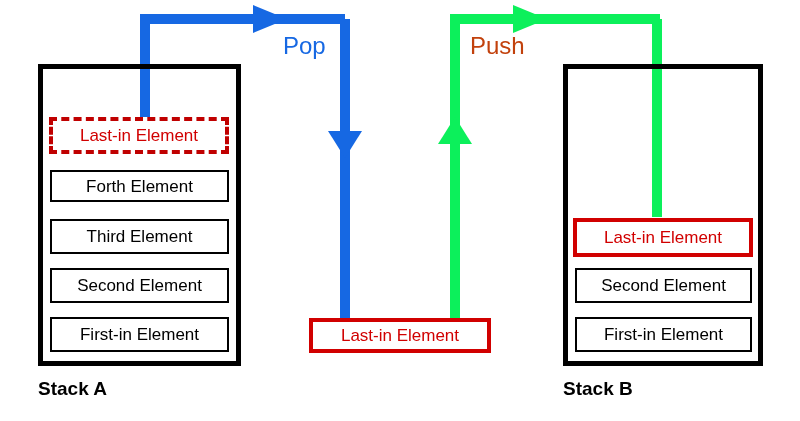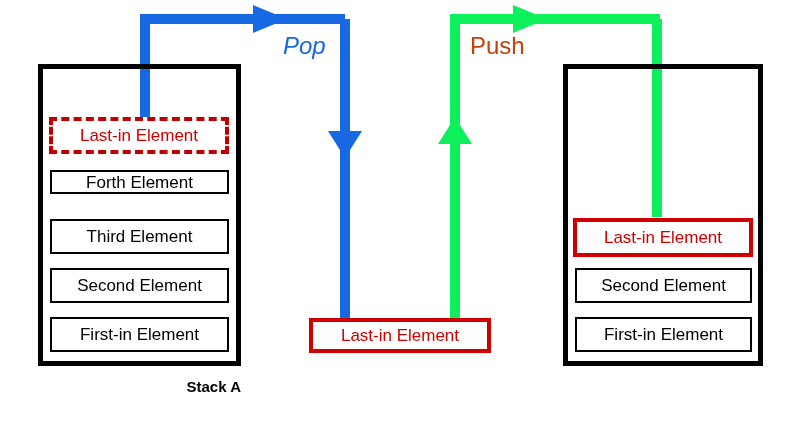--- a/index.html
+++ b/index.html
@@ -48,21 +48,21 @@
     border: 4px solid #d10000;
     color: #d10000;
   }
   .elem.red-dashed {
     border: 4px dashed #c00000;
     color: #d10000;
   }
 
   
   #a-elem-0 { left: 49px; top: 117px; width: 180px; height: 37px; }
-  #a-elem-1 { left: 50px; top: 170px; width: 179px; height: 24px; }
+  #a-elem-1 { left: 50px; top: 170px; width: 179px; height: 32px; }
   #a-elem-2 { left: 50px; top: 219px; width: 179px; height: 35px; align-items: center; }
   #a-elem-3 { left: 50px; top: 268px; width: 179px; height: 35px; }
   #a-elem-4 { left: 50px; top: 317px; width: 179px; height: 35px; }
 
   
   #b-elem-0 { left: 573px; top: 218px; width: 180px; height: 39px; }
   #b-elem-1 { left: 575px; top: 268px; width: 177px; height: 35px; }
   #b-elem-2 { left: 575px; top: 317px; width: 177px; height: 35px; }
 
   
@@ -76,36 +76,36 @@
     align-items: center;
     justify-content: center;
     font-size: 17px;
     color: #d10000;
     white-space: nowrap;
   }
 
   
   .caption {
     position: absolute;
-    font-size: 15px;
+    font-size: 19px;
     font-weight: bold;
     color: #000000;
-    text-align: right;
+    text-align: left;
     white-space: nowrap;
   }
   #caption-a { left: 38px;  top: 378px; width: 203px; }
   #caption-b { left: 563px; top: 378px; width: 200px; }
 
   
   .arrow-label {
     position: absolute;
     font-size: 24px;
     white-space: nowrap;
   }
-  #label-pop  { left: 283px; top: 32px;  color: #1668e3; font-style: italic; }
+  #label-pop  { left: 283px; top: 32px;  color: #1668e3; }
   #label-push { left: 470px; top: 32px;  color: #c2410c; }
 
   
   #arrow-layer {
     position: absolute;
     left: 0; top: 0;
     width: 800px;
     height: 421px;
     pointer-events: none;
   }
@@ -176,14 +176,15 @@
   <div id="b-elem-0" class="elem red-solid">
     <span>Last-in Element</span>
   </div>
   <div id="b-elem-1" class="elem normal">
     <span>Second Element</span>
   </div>
   <div id="b-elem-2" class="elem normal">
     <span>First-in Element</span>
   </div>
 
+  <div id="caption-b" class="caption">Stack B</div>
 
 </div>
 
 </body></html>

